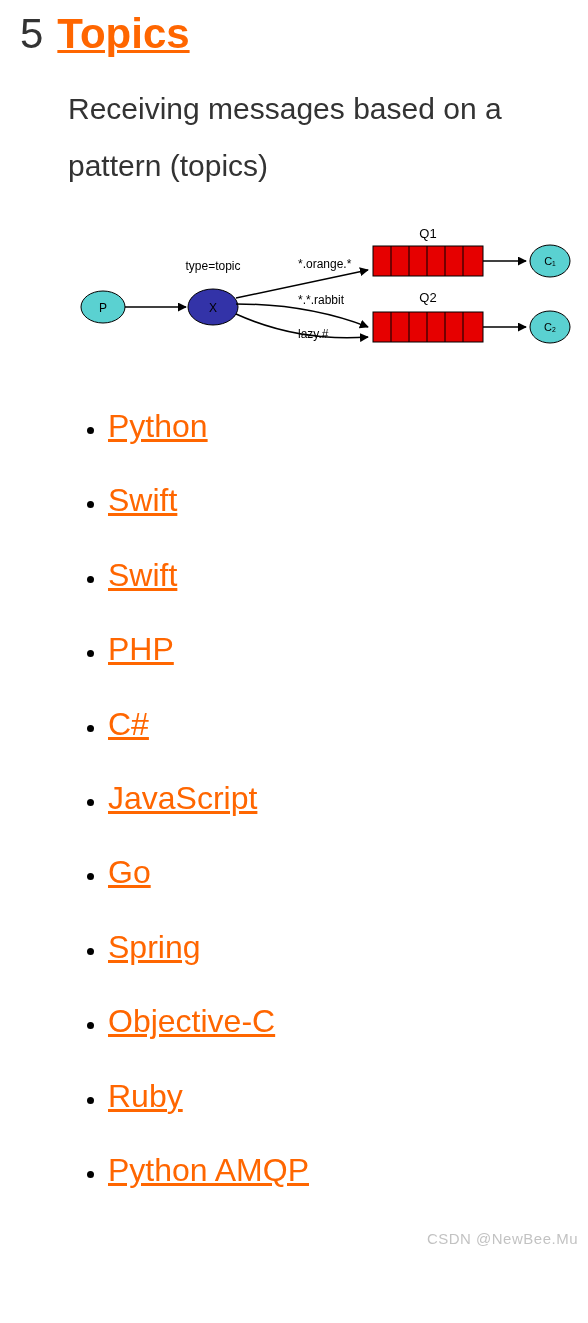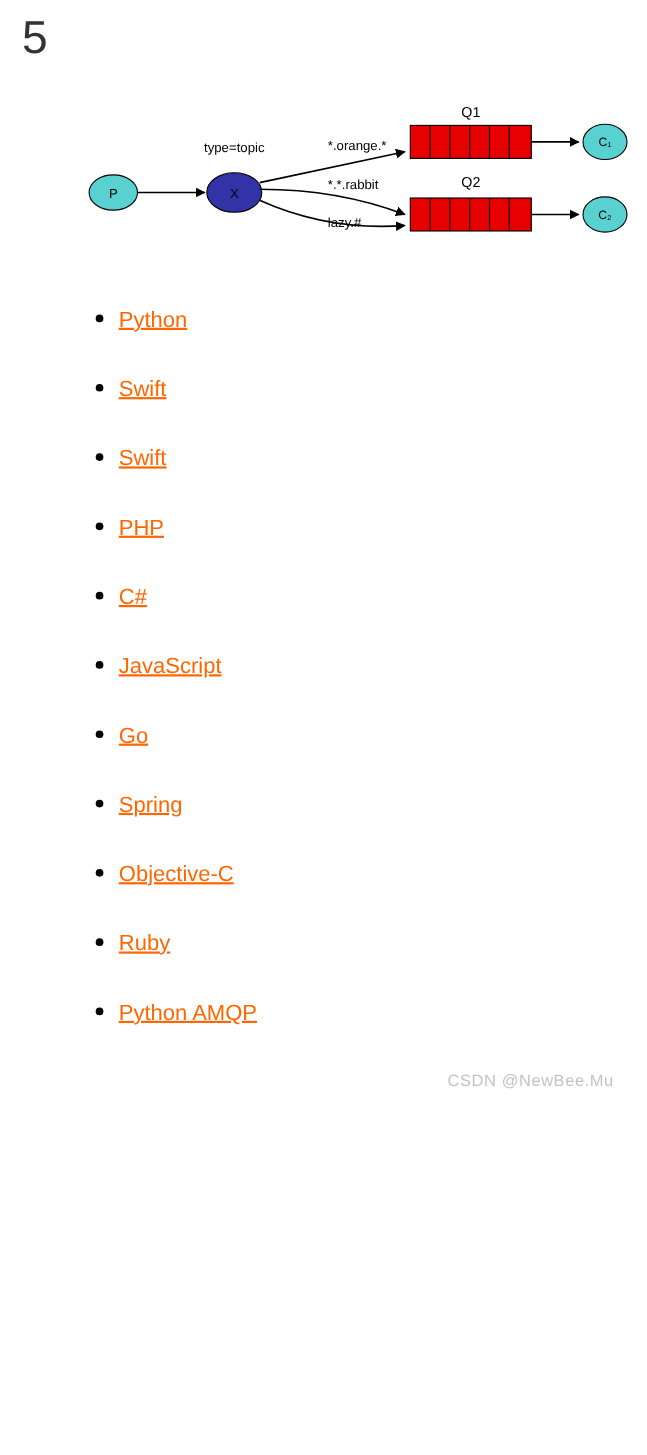--- a/index.html
+++ b/index.html
@@ -45,52 +45,54 @@
   .diagram {
     width: 520px;
     height: 165px;
     margin-bottom: 26px;
   }
   ul.langs {
     margin: 0;
     padding-left: 40px;
   }
   ul.langs li {
-    font-size: 20px;
+    font-size: 32px;
     line-height: 1.2;
     margin: 0 0 36px 0;
     color: #000;
   }
   ul.langs li::marker {
     color: #000;
     font-size: 24px;
   }
   .lang-link {
     color: #f60;
     text-decoration: underline;
     cursor: pointer;
   }
   .watermark {
     position: absolute;
     bottom: 8px;
-    right: 30px;
+    right: 10px;
     font-size: 15px;
     color: rgba(120,120,120,0.45);
     letter-spacing: 0.5px;
     pointer-events: none;
   }
 </style>
 </head>
 <body>
 
 <div class="wrap">
   <div class="heading-row">
     <span class="num">5</span>
+    <a class="title-link">Topics</a>
   </div>
   <div class="content">
+    <div class="subtitle">Receiving messages based on a pattern (topics)</div>
 
     <svg class="diagram" viewBox="0 0 520 165">
       <defs>
         <marker id="arrow" viewBox="0 0 10 10" refX="9" refY="5" markerWidth="6" markerHeight="6" orient="auto-start-reverse">
           <path d="M 0 0 L 10 5 L 0 10 z" fill="#000"></path>
         </marker>
       </defs>
 
       <ellipse cx="35" cy="95" rx="22" ry="16" fill="#5ad1d1" stroke="#000" stroke-width="1"></ellipse>
       <text x="35" y="100" text-anchor="middle" font-size="12">P</text>

